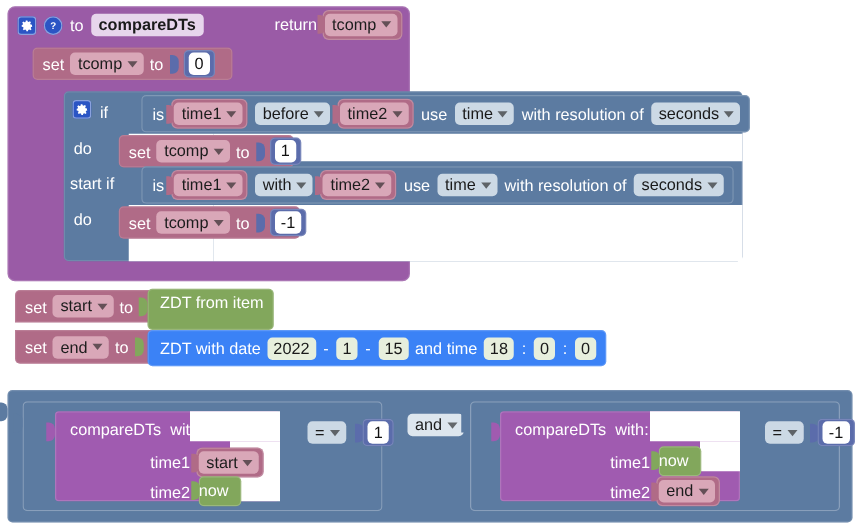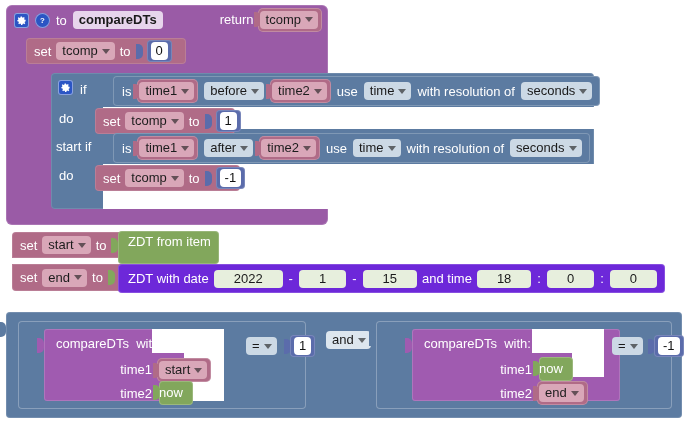--- a/index.html
+++ b/index.html
@@ -241,34 +241,34 @@
     background: #d3e3dd;
     border-radius: 4px;
     padding: 3px 7px 4px;
     color: #5e6d66;
     box-shadow: inset 0 0 0 1px rgba(255,255,255,.5);
   }
   .item-blk .fld { color: #111; font-weight: bold; }
   #zdt-date {
     left: 118px; top: 264px;
     height: 29px;
-    background: #6d28d9;
+    background: #3b82f6;
     border-radius: 4px;
     display: flex; align-items: center;
     gap: 5px; padding: 0 8px 0 10px;
     color: #ffffff;
     white-space: nowrap;
     box-shadow: inset 0 0 0 1px rgba(255,255,255,.18);
   }
   .dt-fld {
     display: inline-block;
     background: #e7efdd;
     color: #1a1a1a;
     border-radius: 4px;
-    padding: 1px 20px 2px;
+    padding: 1px 5px 2px;
     min-width: 14px;
     text-align: center;
   }
   .dt-sep { color: #ffffff; padding: 0 1px; }
 
   
   #bottom-group {
     left: 6px; top: 312px;
     width: 676px; height: 106px;
     background: #5c7ba1;
@@ -429,21 +429,21 @@
     <div class="cmp-blk" style="left:62px;top:60px;">
       <span>is</span>
       <span class="var-val">
         <span class="tab c-var" style="margin-left:-8px"></span>
         <span class="dd">
           <span>time1</span>
             <i class="caret"></i>
         </span>
       </span>
       <span class="dd op-dd">
-        <span>after</span>
+        <span>with</span>
           <i class="caret"></i>
       </span>
       <span class="var-val">
         <span class="tab c-var" style="margin-left:-8px"></span>
         <span class="dd">
           <span>time2</span>
             <i class="caret"></i>
         </span>
       </span>
       <span>use</span>
@@ -572,21 +572,21 @@
   </div>
 
   <span class="dd and-dd" style="left:320px;top:19px">
     <span>and</span>
       <i class="caret"></i>
   </span>
 
   <div class="eq-wrap" style="left:370px;top:9px;width:296px">
     <span class="plug" style="left:-7px;top:10px;background:#5c7ba1"></span>
 
-    <div class="call-blk" style="left:36px;top:8px;width:208px;height:72px">
+    <div class="call-blk" style="left:24px;top:8px;width:192px;height:72px">
       <span class="plug" style="left:-7px;top:9px;background:#a05bb0"></span>
       <span class="call-title">
         <span>compareDTs</span>&nbsp;
         <span>with:</span>
       </span>
       <div class="white-pad" style="left:120px;top:0;width:72px;height:24px"></div>
       <div class="white-pad" style="left:160px;top:24px;width:32px;height:24px"></div>
 
       <span class="call-arg" style="left:48px;top:33px;width:72px">time1</span>
       <span class="now-blk" style="position:absolute;left:127px;top:28px">

